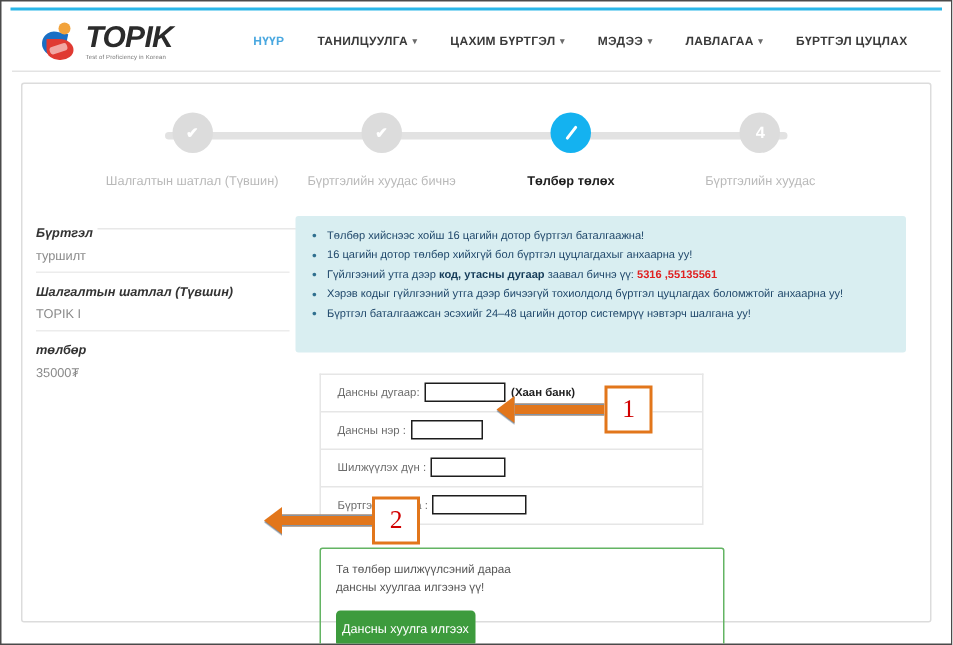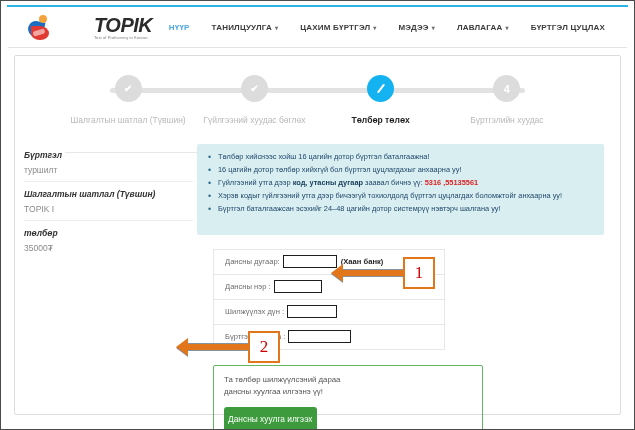--- a/index.html
+++ b/index.html
@@ -21,21 +21,21 @@
   }
 
   
   .header {
     position: absolute; left: 7px; top: 7px; right: 7px;
     height: 39px;
     background: #ffffff;
     display: flex; align-items: center;
   }
   .logo-wrap {
-    display: flex; margin-left: 20px; gap: 37px;
+    display: flex; margin-left: 20px;
   }
   .logo-mark {
     position: relative; width: 26px; height: 26px; margin-right: 3px;
   }
   .logo-mark .blue-swirl {
     position: absolute; left: 0; top: 6px;
     width: 16px; height: 16px;
     border-radius: 50% 0 50% 50%;
     background: #1a6fc4;
     transform: rotate(12deg);
@@ -169,21 +169,21 @@
   .infobox li::before {
     content: "•"; position: absolute; left: 1px; top: -1px;
     color: #2f6f8f; font-size: 9px;
   }
   .infobox b { font-weight: bold; color: #143b58; }
   .infobox .red { color: #e02020; font-weight: bold; }
 
   
   .bankform {
     margin: 14px 6px 0 16px;
-    width: 232px;
+    width: 256px;
     border: 1px solid #e6e6e6;
     border-bottom: none;
   }
   .bf-row {
     display: flex; align-items: center;
     height: 25px; padding-left: 11px;
     border-bottom: 1px solid #e6e6e6;
   }
   .bf-label { font-size: 7.6px; color: #6d6d6d; white-space: nowrap; }
   .bf-box {
@@ -306,21 +306,21 @@
 
     <div class="stepper">
       <div class="step-track"></div>
       <div class="steps">
         <div class="step">
           <div class="step-circle done"></div>
           <div class="step-label">Шалгалтын шатлал (Түвшин)</div>
         </div>
         <div class="step">
           <div class="step-circle done"></div>
-          <div class="step-label">Гүйлгээний хуудас бөглөх</div>
+          <div class="step-label">Бүртгэлийн хуудас бичнэ</div>
         </div>
         <div class="step">
           <div class="step-circle active"></div>
           <div class="step-label current">Төлбөр төлөх</div>
         </div>
         <div class="step">
           <div class="step-circle">4</div>
           <div class="step-label">Бүртгэлийн хуудас</div>
         </div>
       </div>

